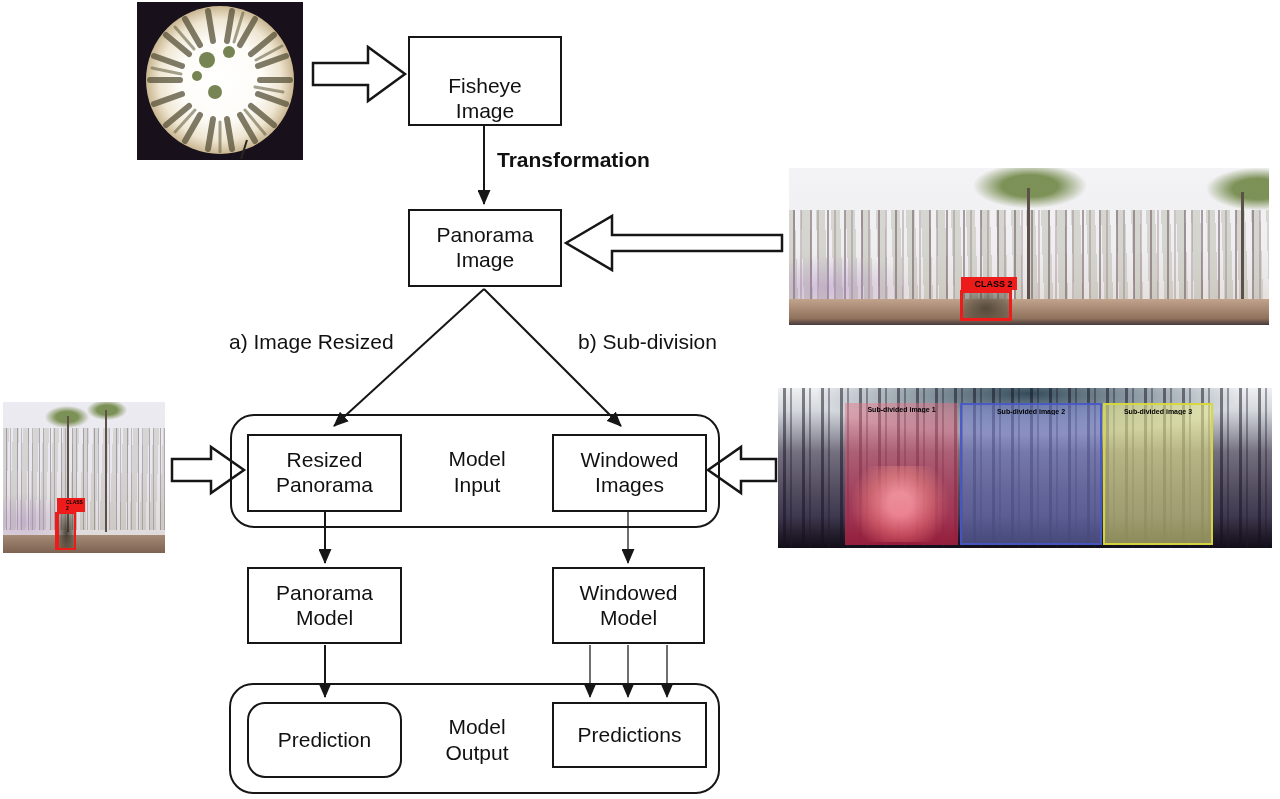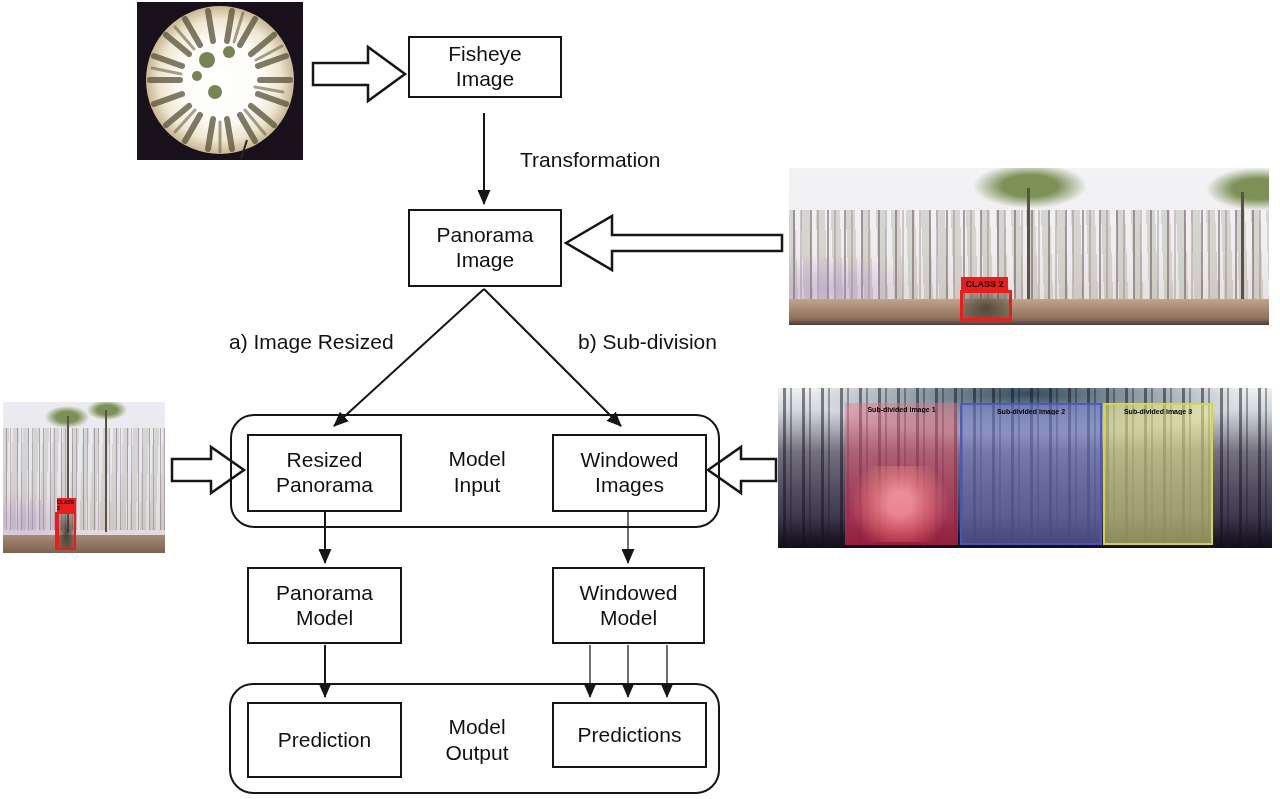--- a/index.html
+++ b/index.html
@@ -7,40 +7,40 @@
     position:relative;width:1280px;height:799px;background:#ffffff;overflow:hidden;
     font-family:"Liberation Sans","DejaVu Sans",sans-serif;color:#111;
   }
   
   .box{
     position:absolute;background:#fff;border:2px solid #161616;
     display:flex;align-items:center;justify-content:center;text-align:center;
     font-size:21px;line-height:1.18;box-sizing:border-box;
   }
   .box-label{white-space:pre-line;}
-  #b-fisheye{left:408px;top:36px;width:154px;height:62px;}
+  #b-fisheye{left:408px;top:36px;width:154px;height:90px;align-items:flex-end;}
   #b-panorama{left:408px;top:209px;width:154px;height:78px;}
   #b-resized{left:247px;top:434px;width:155px;height:78px;}
   #b-windowedimg{left:552px;top:434px;width:155px;height:78px;}
   #b-panmodel{left:247px;top:567px;width:155px;height:77px;}
   #b-winmodel{left:552px;top:567px;width:153px;height:77px;}
-  #b-prediction{left:247px;top:702px;width:155px;height:76px;}
+  #b-prediction{left:247px;top:702px;width:155px;height:76px;border-radius:18px;}
   #b-predictions{left:552px;top:702px;width:155px;height:66px;}
   .container-box{
     position:absolute;border:2px solid #161616;border-radius:24px;background:transparent;box-sizing:border-box;
   }
   #c-input{left:230px;top:414px;width:490px;height:114px;}
   #c-output{left:229px;top:683px;width:491px;height:111px;}
   .mid-label{
     position:absolute;width:130px;text-align:center;font-size:21px;line-height:1.22;white-space:pre-line;
   }
   #l-input{left:412px;top:446px;}
   #l-output{left:412px;top:714px;}
   .edge-label{position:absolute;font-size:21px;white-space:nowrap;}
-  #l-transform{left:520px;top:148px;}
+  #l-transform{left:497px;top:148px;font-weight:bold;}
   #l-brancha{left:229px;top:330px;}
   #l-branchb{left:578px;top:330px;}
   
   #connectors{position:absolute;left:0;top:0;width:1280px;height:799px;pointer-events:none;}
   
   .photo{position:absolute;overflow:hidden;}
   #p-fisheye{left:137px;top:2px;width:166px;height:158px;}
   #p-toppan{left:789px;top:168px;width:480px;height:157px;
     background:linear-gradient(180deg,#f3f2f5 0%,#efeef1 50%,#eae7e8 70%,#e6e1df 82%,#e6e1df 100%);}
   #p-leftthumb{left:3px;top:402px;width:162px;height:151px;
@@ -52,21 +52,21 @@
     background:
       repeating-linear-gradient(90deg,rgba(0,0,0,0) 0 4px,rgba(110,85,95,.55) 4px 6px,rgba(0,0,0,0) 6px 11px,rgba(140,110,120,.35) 11px 13px,rgba(0,0,0,0) 13px 17px),
       repeating-linear-gradient(88deg,rgba(104,112,72,.20) 0 9px,rgba(0,0,0,0) 9px 15px);}
   .canopy{position:absolute;background:radial-gradient(ellipse at center,rgba(118,140,78,.95) 0 35%,rgba(118,140,78,0) 72%);}
   .trunk{position:absolute;background:#5d4f49;}
   .tp-purple{position:absolute;left:0;top:86px;width:130px;height:56px;
     background:radial-gradient(ellipse at 30% 60%,rgba(170,130,200,.38),rgba(170,130,200,0) 70%);}
   .tp-ground{position:absolute;left:0;bottom:0;width:100%;height:26px;
     background:linear-gradient(180deg,#c2a48d 0%,#8f715c 75%,#473a3c 100%);}
   .anno-label{position:absolute;background:#ee1b1b;color:#000;font-weight:bold;
-    display:flex;align-items:center;justify-content:center;overflow:hidden;}
+    display:flex;align-items:center;justify-content:center;overflow:hidden;padding-left:9px;}
   #tp-anno-label{left:172px;top:109px;width:47px;height:13px;font-size:9px;letter-spacing:0px;}
   #tp-anno-box{position:absolute;left:171px;top:122px;width:52px;height:31px;border:3px solid #ee1b1b;
     background:radial-gradient(ellipse at 50% 60%,rgba(58,52,40,.75),rgba(90,82,66,.45) 80%);box-sizing:border-box;}
   
   .lt-trees{position:absolute;left:0;top:26px;width:100%;height:102px;
     background:
       repeating-linear-gradient(90deg,rgba(0,0,0,0) 0 3px,rgba(120,100,110,.5) 3px 4px,rgba(0,0,0,0) 4px 7px,rgba(95,80,95,.32) 7px 8px,rgba(0,0,0,0) 8px 11px),
       repeating-linear-gradient(92deg,rgba(104,112,72,.16) 0 6px,rgba(0,0,0,0) 6px 10px);}
   .lt-purple{position:absolute;left:0;top:90px;width:70px;height:50px;
     background:radial-gradient(ellipse at 30% 60%,rgba(170,130,200,.35),rgba(170,130,200,0) 70%);}

